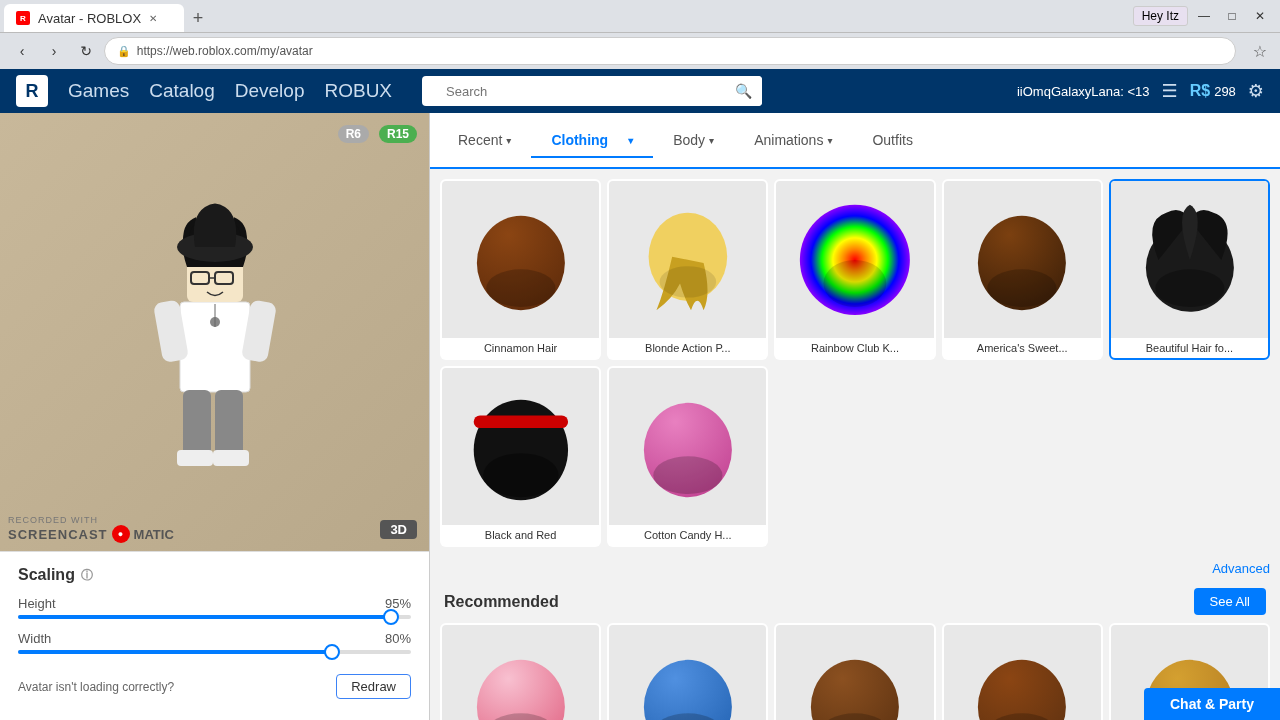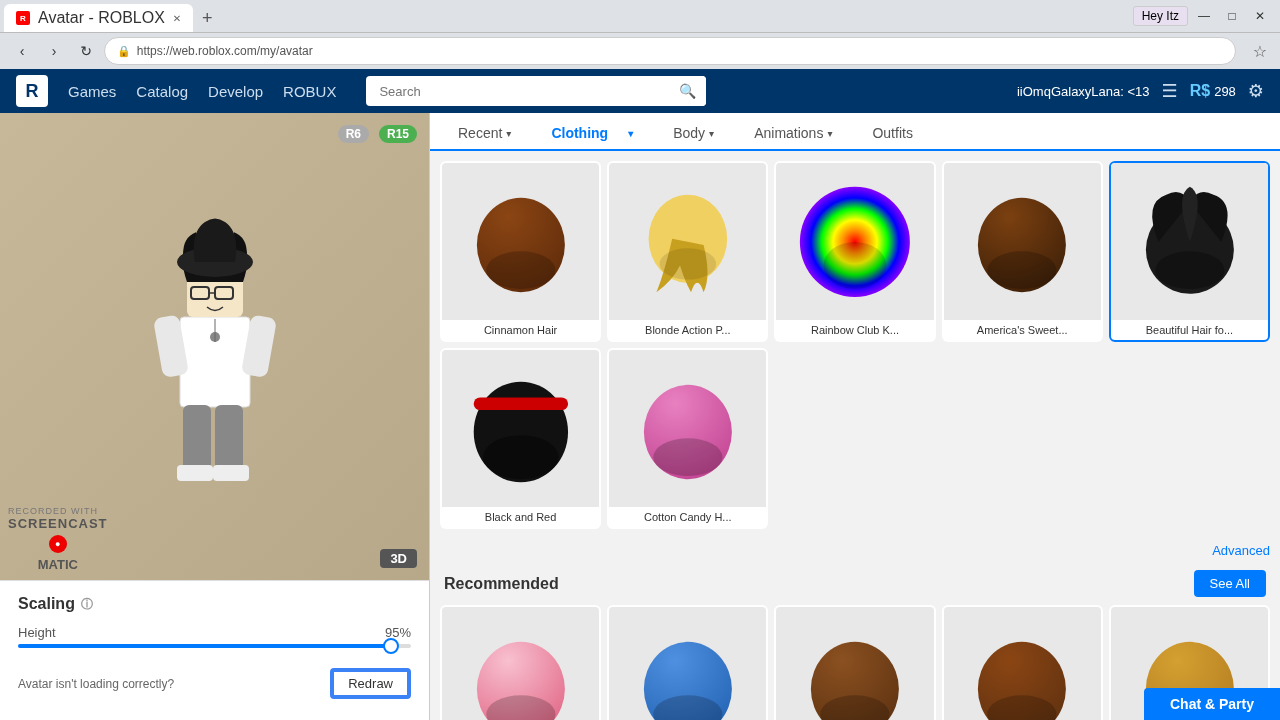--- a/index.html
+++ b/index.html
@@ -10,32 +10,32 @@
     .tab-bar { display: flex; align-items: center; height: 32px; padding: 4px 4px 0; background: #dee1e6; }
     .tab { display: flex; align-items: center; background: #fff; border-radius: 6px 6px 0 0; padding: 0 12px; height: 28px; font-size: 12px; color: #333; gap: 8px; min-width: 180px; }
     .tab-close { color: #666; font-size: 10px; cursor: pointer; }
     .tab-new { width: 28px; height: 28px; display: flex; align-items: center; justify-content: center; color: #555; font-size: 18px; cursor: pointer; }
     .browser-controls { display: flex; align-items: center; height: 36px; padding: 0 8px; gap: 4px; background: #dee1e6; }
     .nav-btn { width: 28px; height: 28px; border-radius: 50%; border: none; background: transparent; cursor: pointer; font-size: 14px; color: #333; display: flex; align-items: center; justify-content: center; }
     .address-bar { flex: 1; height: 28px; background: #fff; border-radius: 14px; display: flex; align-items: center; padding: 0 12px; font-size: 12px; color: #555; border: 1px solid #ccc; }
     .address-bar .lock { color: #0a0; margin-right: 6px; font-size: 11px; }
     .browser-actions { display: flex; gap: 6px; margin-left: 8px; }
     .browser-action-btn { width: 24px; height: 24px; display: flex; align-items: center; justify-content: center; color: #555; cursor: pointer; font-size: 16px; }
-    .tab-title { font-size: 16px; }
+    .tab-title { font-size: 13px; }
     .tab-favicon { width: 14px; height: 14px; background: #f00; border-radius: 2px; display: flex; align-items: center; justify-content: center; color: white; font-size: 8px; font-weight: bold; }
     .hey-badge { background: #e8e0f0; border: 1px solid #ccc; padding: 2px 8px; font-size: 12px; border-radius: 3px; position: absolute; right: 90px; top: 6px; }
     .win-btn { width: 24px; height: 24px; display: flex; align-items: center; justify-content: center; font-size: 12px; color: #333; cursor: pointer; }
 
     
     .roblox-nav { background: #003569; display: flex; align-items: center; height: 44px; padding: 0 16px; gap: 20px; position: relative; }
     .roblox-logo { width: 32px; height: 32px; background: #fff; display: flex; align-items: center; justify-content: center; border-radius: 4px; }
     .roblox-logo-inner { font-size: 18px; font-weight: 900; color: #003569; }
-    .nav-link { color: #cde; font-size: 15px; cursor: pointer; text-decoration: none; }
+    .nav-link { color: #cde; font-size: 19px; cursor: pointer; text-decoration: none; }
     .nav-search { flex: 1; max-width: 340px; height: 30px; display: flex; align-items: center; background: #fff; border-radius: 4px; overflow: hidden; margin-left: 10px; }
-    .nav-search input { border: none; outline: none; flex: 1; padding: 0 13px; font-size: 13px; color: #333; }
+    .nav-search input { border: none; outline: none; flex: 1; padding: 0 24px; font-size: 13px; color: #333; }
     .nav-search-btn { width: 36px; height: 30px; background: #fff; border: none; cursor: pointer; display: flex; align-items: center; justify-content: center; color: #555; font-size: 14px; }
     .nav-right { margin-left: auto; display: flex; align-items: center; gap: 12px; }
     .nav-username { color: #fff; font-size: 13px; }
     .nav-icon-btn { color: #cde; font-size: 18px; cursor: pointer; }
     .robux-badge { display: flex; align-items: center; gap: 4px; color: #fff; font-size: 13px; }
     .robux-icon { color: #6cf; font-size: 16px; font-weight: bold; }
 
     
     .main-layout { display: flex; height: calc(720px - 32px - 36px - 44px); background: #f2f2f2; }
 
@@ -49,27 +49,27 @@
     .scaling-panel { background: #fff; padding: 14px 18px; border-top: 1px solid #ddd; }
     .scaling-title { display: flex; align-items: center; gap: 6px; font-size: 16px; font-weight: bold; color: #333; margin-bottom: 12px; }
     .scaling-info { color: #999; font-size: 12px; cursor: pointer; }
     .scale-row { margin-bottom: 12px; }
     .scale-label-row { display: flex; justify-content: space-between; margin-bottom: 4px; font-size: 13px; color: #555; gap: 39px; }
     .slider-track { height: 4px; background: #ddd; border-radius: 2px; position: relative; margin: 4px 0; }
     .slider-fill { height: 4px; background: #007bff; border-radius: 2px; }
     .slider-thumb { width: 16px; height: 16px; background: #fff; border: 2px solid #007bff; border-radius: 50%; position: absolute; top: -6px; cursor: pointer; }
     .redraw-area { display: flex; align-items: center; justify-content: space-between; padding: 8px 0; }
     .redraw-text { font-size: 12px; color: #666; }
-    .redraw-btn { background: #fff; border: 4px solid #3b82f6; border-radius: 4px; padding: 4px 14px; font-size: 13px; cursor: pointer; color: #333; }
+    .redraw-btn { background: #fff; border: 1px solid #3b82f6; border-radius: 4px; padding: 4px 14px; font-size: 13px; cursor: pointer; color: #333; }
 
     
     .content-panel { flex: 1; display: flex; flex-direction: column; overflow: hidden; }
 
     
-    .category-tabs { display: flex; background: #fff; border-bottom: 2px solid #007bff; height: 38px; align-items: flex-end; padding: 0 8px; }
+    .category-tabs { display: flex; background: #fff; border-bottom: 2px solid #007bff; height: 56px; align-items: center; padding: 0 8px; }
     .cat-tab { padding: 8px 20px; font-size: 14px; color: #555; cursor: pointer; border-radius: 4px 4px 0 0; white-space: nowrap; display: flex; align-items: center; gap: 4px; }
     .cat-tab.active { color: #007bff; border-bottom: 2px solid #007bff; margin-bottom: -2px; font-weight: bold; gap: 20px; }
     .chevron { font-size: 10px; }
 
     
     .items-area { flex: 1; overflow-y: auto; padding: 10px; background: #f2f2f2; }
 
     
     .items-grid { display: grid; grid-template-columns: repeat(5, 1fr); gap: 6px; margin-bottom: 10px; }
     .item-card { background: #fff; border-radius: 6px; overflow: hidden; cursor: pointer; border: 2px solid transparent; }
@@ -178,41 +178,51 @@
         <ellipse cx="90" cy="55" rx="38" ry="15" fill="#222"></ellipse>
         <path d="M70 55 Q65 25 80 15 Q90 8 100 15 Q115 25 110 55" fill="#1a1a1a"></path>
 
         <circle cx="90" cy="130" r="5" fill="#888"></circle>
         <line x1="90" y1="112" x2="90" y2="135" stroke="#666" stroke-width="1"></line>
       </svg>
       <div class="view-3d-badge">3D</div>
 
       <div style="position:absolute;bottom:8px;left:8px;">
         <div style="font-size:9px;color:#777;letter-spacing:1px;">RECORDED WITH</div>
-        <div style="display:flex;align-items:center;gap:4px;flex-direction:column;">
+        <div style="display:flex;align-items:center;gap:4px;">
           <div style="font-size:13px;font-weight:900;color:#555;letter-spacing:1px;">SCREENCAST</div>
           <div style="width:18px;height:18px;background:#e00;border-radius:50%;display:flex;align-items:center;justify-content:center;color:#fff;font-size:9px;">●</div>
           <div style="font-size:13px;font-weight:900;color:#555;">MATIC</div>
         </div>
       </div>
     </div>
 
     <div class="scaling-panel">
       <div class="scaling-title">
         <span>Scaling</span>
         <span class="scaling-info">ⓘ</span>
       </div>
       <div class="scale-row">
         <div class="scale-label-row">
           <span>Height</span>
           <span>95%</span>
         </div>
         <div class="slider-track">
           <div class="slider-fill" style="width:95%;"></div>
           <div class="slider-thumb" style="left:calc(95% - 8px);"></div>
+        </div>
+      </div>
+      <div class="scale-row">
+        <div class="scale-label-row">
+          <span>Width</span>
+          <span>80%</span>
+        </div>
+        <div class="slider-track">
+          <div class="slider-fill" style="width:80%;"></div>
+          <div class="slider-thumb" style="left:calc(80% - 8px);"></div>
         </div>
       </div>
       <div class="redraw-area">
         <span class="redraw-text">Avatar isn't loading correctly?</span>
         <button class="redraw-btn">Redraw</button>
       </div>
     </div>
   </div>
 
   <div class="content-panel">

